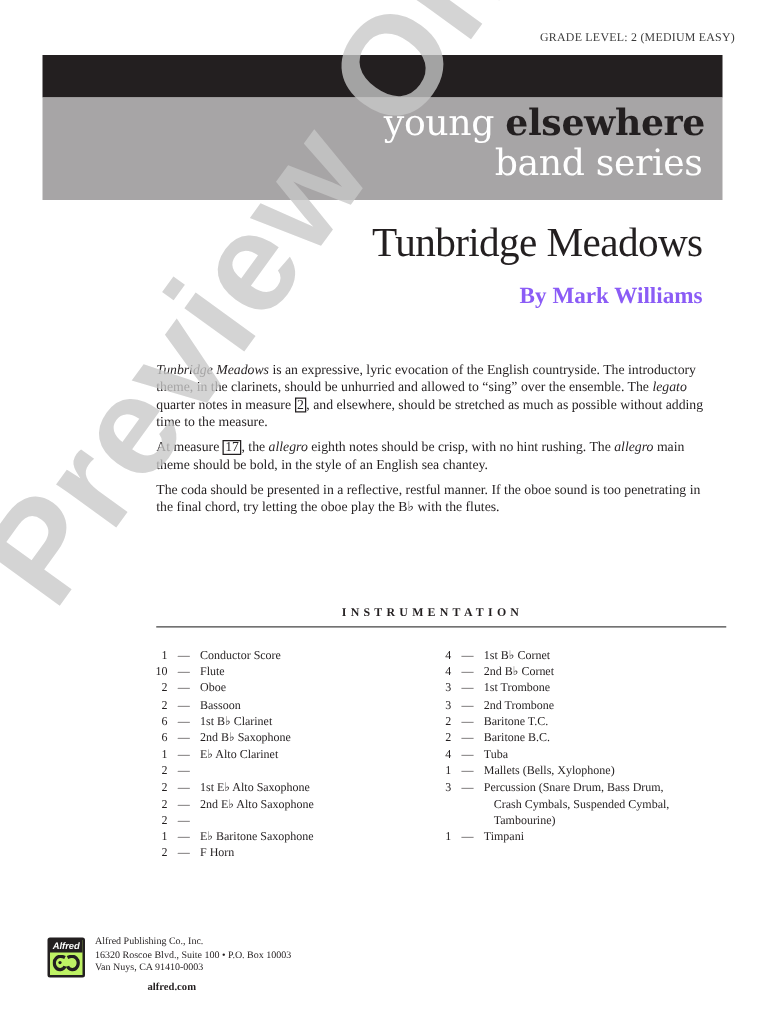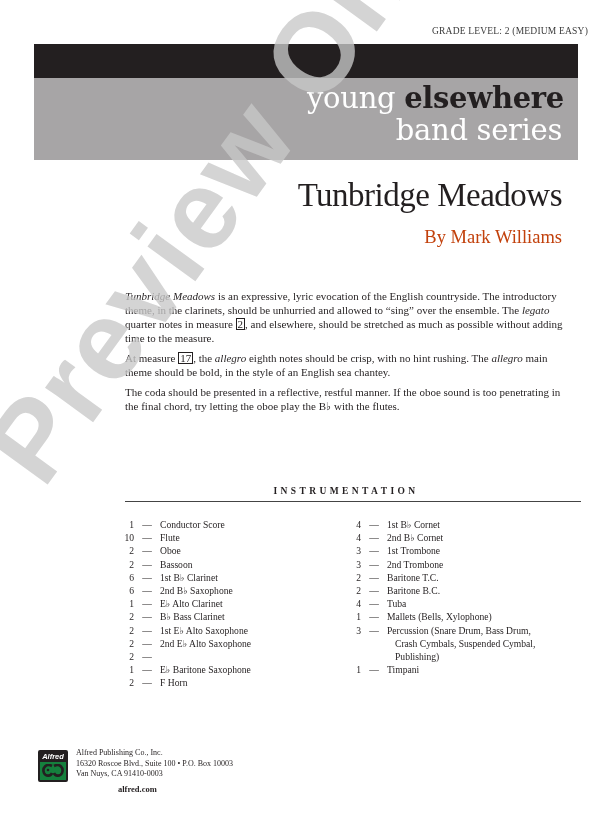--- a/index.html
+++ b/index.html
@@ -30,21 +30,21 @@
     position: absolute; right: 50px; top: 113px;
     font-size: 29px; color: #ffffff; font-family: "DejaVu Serif", serif;
     letter-spacing: -0.3px;
   }
   .title {
     position: absolute; right: 50px; top: 177px;
     font-size: 33px; color: #231f20; letter-spacing: -0.5px;
   }
   .composer {
     position: absolute; right: 50px; top: 227px;
-    font-size: 18.5px; color: #c2410c;
+    font-size: 18.5px; color: #8b5cf6; font-weight: bold;
   }
   .notes {
     position: absolute; left: 125px; top: 260px; width: 442px;
     font-size: 11px; line-height: 14px; color: #231f20; margin-top: 29px;
   }
   .notes p { margin: 0 0 6px 0; text-align: left; }
   .notes i { font-style: italic; }
   .box {
     display: inline-block; border: 1px solid #231f20; padding: 0 1px; line-height: 10px;
   }
@@ -59,21 +59,21 @@
   .col-left { left: 120px; width: 210px; }
   .col-right { left: 347px; width: 230px; }
   .row { display: flex; }
   .qty { width: 14px; text-align: right; }
   .dash { width: 26px; text-align: center; }
   .name { flex: 1; }
   .cont { padding-left: 48px; }
   .footer { position: absolute; left: 38px; top: 748px; }
   .logo {
     position: absolute; left: 0; top: 2px; width: 26px; height: 28px;
-    border: 2px solid #231f20; border-radius: 2px; background: #15803d;
+    border: 2px solid #231f20; border-radius: 2px; background: #bef264;
   }
   .logo-word {
     position: absolute; left: 0; top: 0; width: 26px; height: 10px;
     font-family: "Liberation Sans", sans-serif; font-weight: bold; font-style: italic;
     font-size: 7.5px; line-height: 10px; text-align: center; color: #fff; background: #231f20;
   }
   .logo-mark { position: absolute; left: 2px; top: 12px; }
   .addr {
     position: absolute; left: 38px; top: 0; width: 220px;
     font-size: 8px; line-height: 10.5px; color: #231f20;
@@ -143,21 +143,20 @@
       <span class="name">2nd B♭ Saxophone</span>
     </div>
   <div class="row">
       <span class="qty">1</span>
       <span class="dash">—</span>
       <span class="name">E♭ Alto Clarinet</span>
     </div>
   <div class="row">
       <span class="qty">2</span>
       <span class="dash">—</span>
-      <span class="name">B♭ Bass Clarinet</span>
     </div>
   <div class="row">
       <span class="qty">2</span>
       <span class="dash">—</span>
       <span class="name">1st E♭ Alto Saxophone</span>
     </div>
   <div class="row">
       <span class="qty">2</span>
       <span class="dash">—</span>
       <span class="name">2nd E♭ Alto Saxophone</span>
@@ -221,21 +220,21 @@
     </div>
   <div class="row">
       <span class="qty">3</span>
       <span class="dash">—</span>
       <span class="name">Percussion (Snare Drum, Bass Drum,</span>
     </div>
   <div class="row cont">
       <span class="name">Crash Cymbals, Suspended Cymbal,</span>
     </div>
   <div class="row cont">
-      <span class="name">Publishing)</span>
+      <span class="name">Tambourine)</span>
     </div>
   <div class="row">
       <span class="qty">1</span>
       <span class="dash">—</span>
       <span class="name">Timpani</span>
     </div>
 </div>
 
 <div class="footer">
   <div class="logo">

